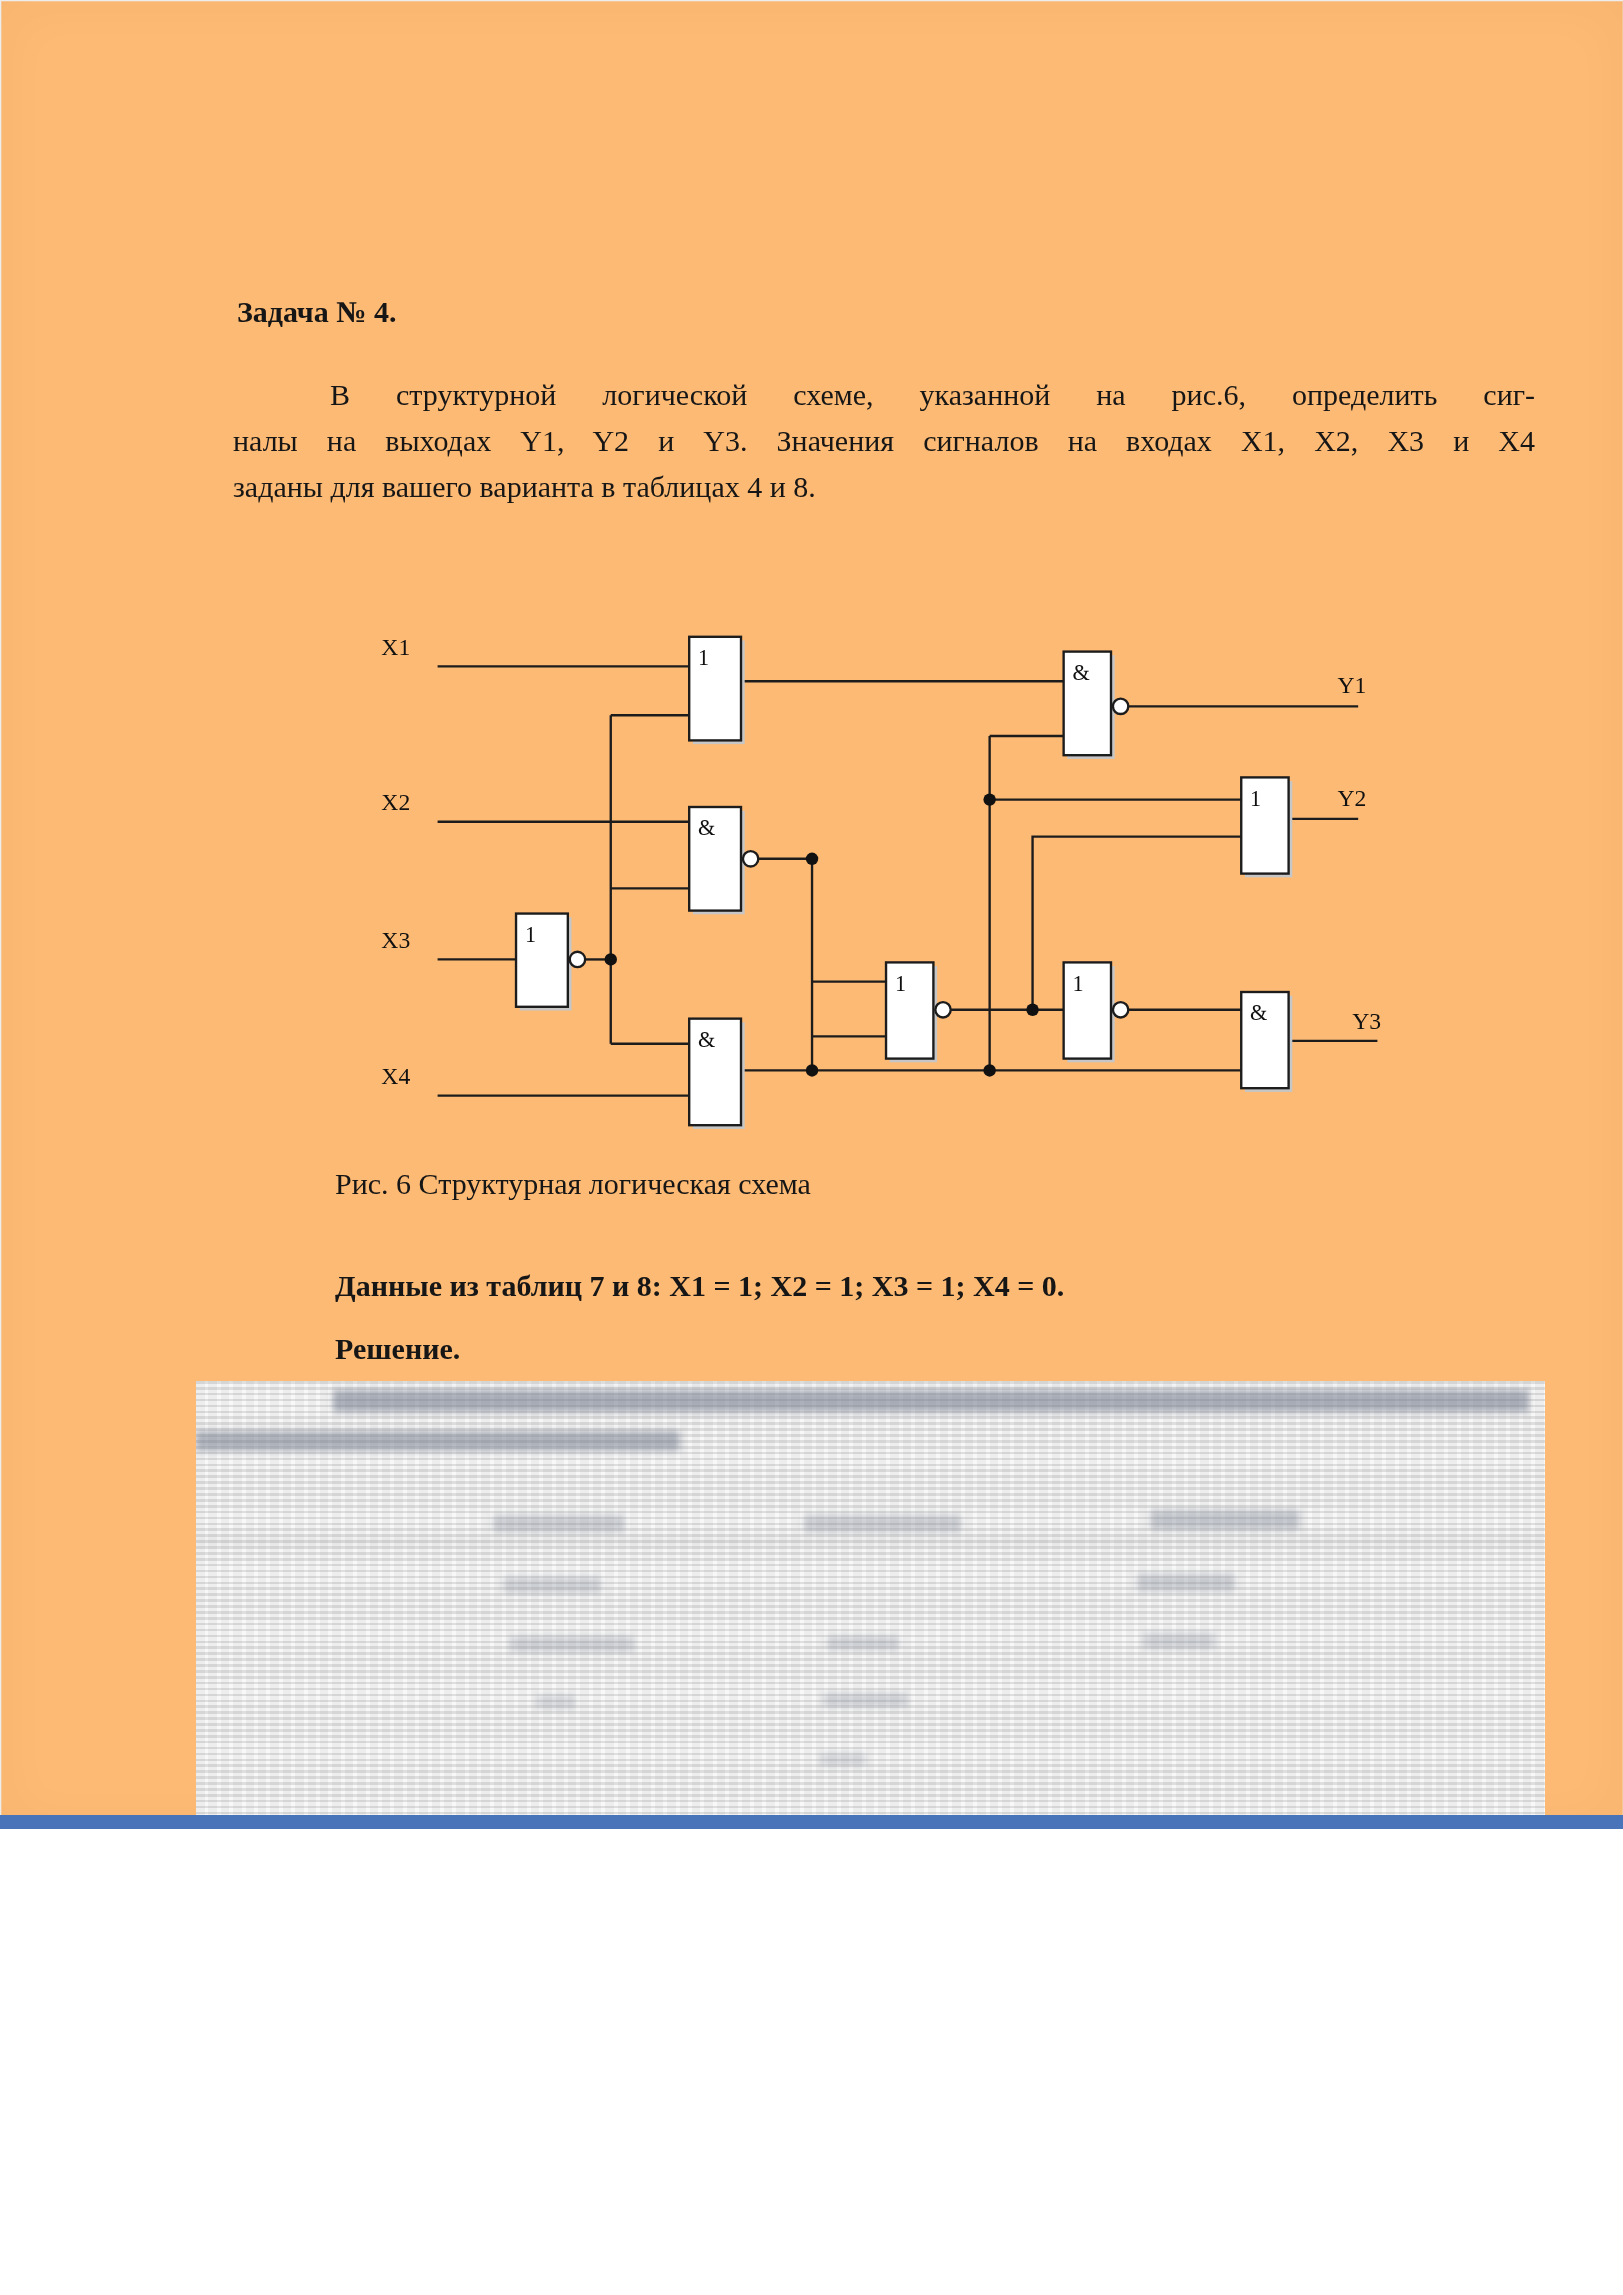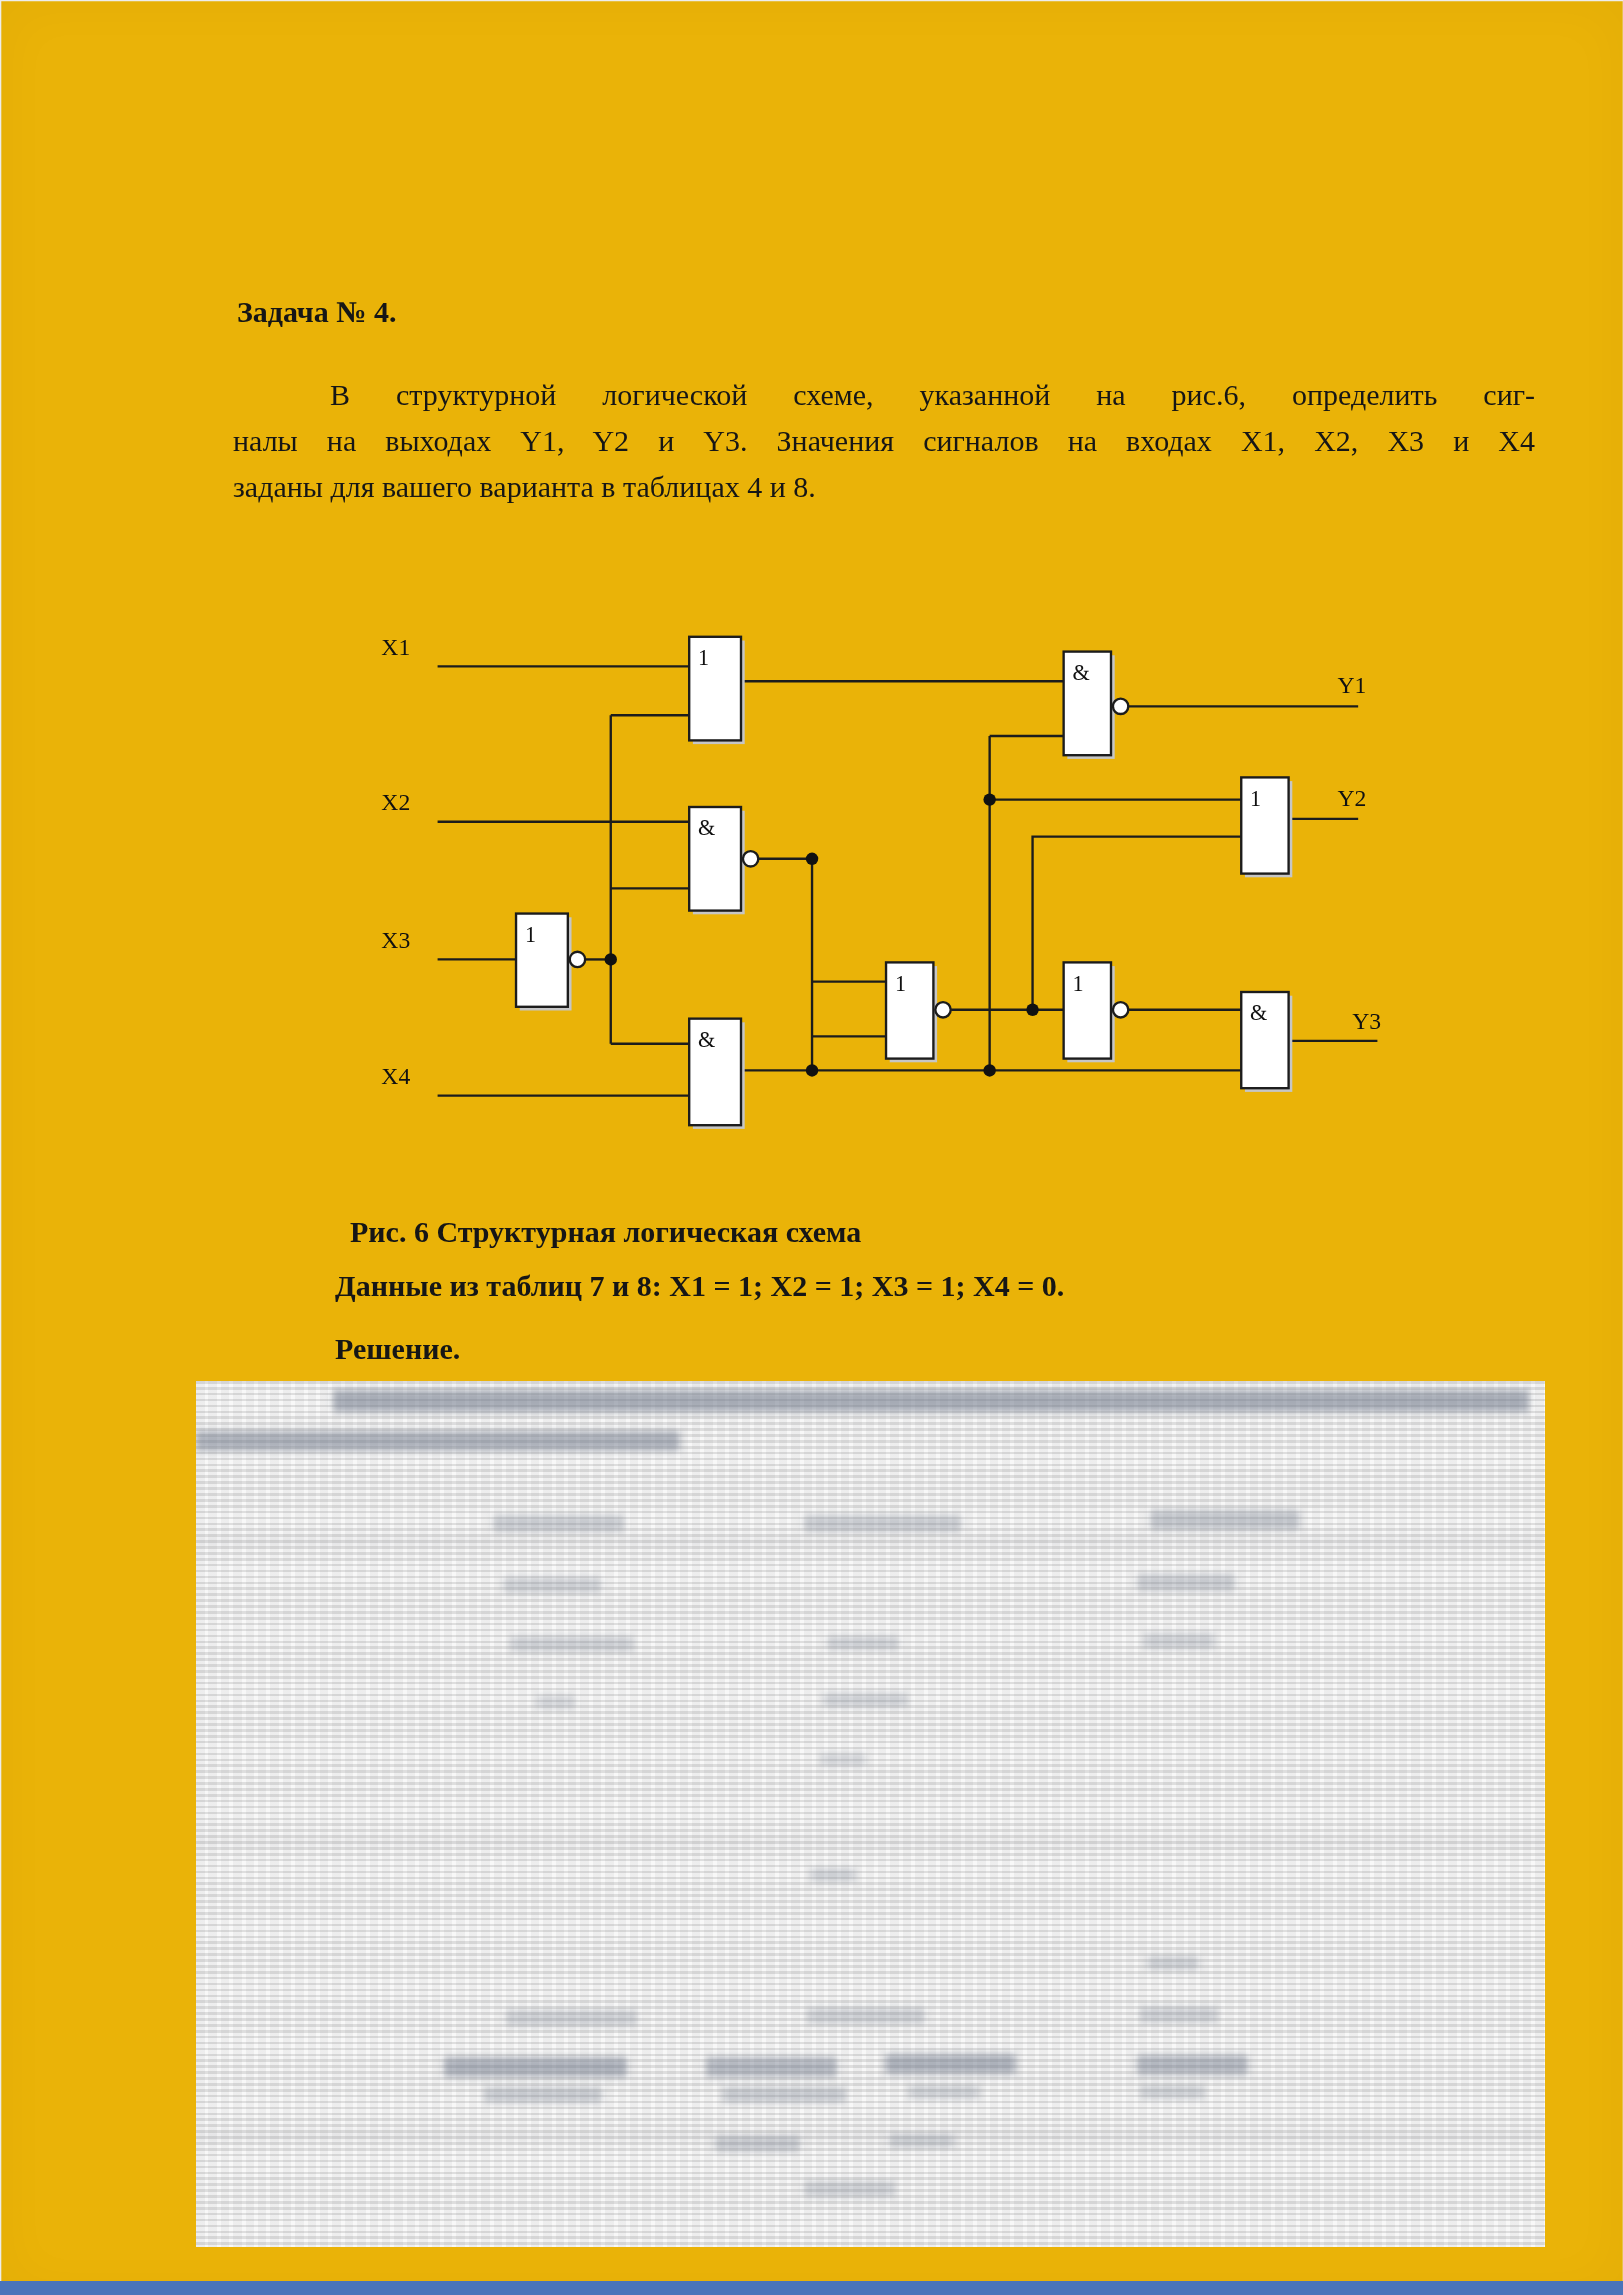--- a/index.html
+++ b/index.html
@@ -1,40 +1,40 @@
 <!DOCTYPE html>
 <html style="font-size:10.5px"><head>
 <meta charset="utf-8">
 <style>
   html,body{margin:0;padding:0;background:#ffffff;}
   .page{
     position:relative;
-    width:1624px;height:2295px;
-    background:#eab308;
+    width:1624px;height:1829px;
+    background:#fdba74;
     font-family:"Liberation Serif", serif;
     color:#161616;
     overflow:hidden;
     box-shadow: inset 0 0 0 1.3px #ededed, inset 0 0 59px rgba(0,0,0,0.035);
   }
   .doc-title{
     position:absolute;left:237px;top:295px;
     font-size:30px;font-weight:bold;white-space:nowrap;
   }
   .paragraph{
     position:absolute;left:233px;top:372px;width:1302px;
     font-size:30px;font-weight:normal;line-height:46px;
   }
   .para-line{text-align:justify;text-align-last:justify;}
   .para-line.first{text-indent:97px;}
   .para-line.last{text-align:left;text-align-last:left;}
   #circuit{position:absolute;left:378px;top:622px;}
   #circuit text{font-family:"Liberation Serif", serif;fill:#111;}
   .fig-caption{
-    position:absolute;left:350px;top:1167px;
-    font-size:30px;font-weight:bold;white-space:nowrap;margin-top:48px;
+    position:absolute;left:335px;top:1167px;
+    font-size:30px;font-weight:normal;white-space:nowrap;
   }
   .data-line{
     position:absolute;left:335px;top:1257px;
     font-size:30px;font-weight:bold;white-space:nowrap;margin-top:12px;
   }
   .solution-heading{
     position:absolute;left:335px;top:1332px;
     font-size:30px;font-weight:bold;white-space:nowrap;
   }
   .blur-region{

